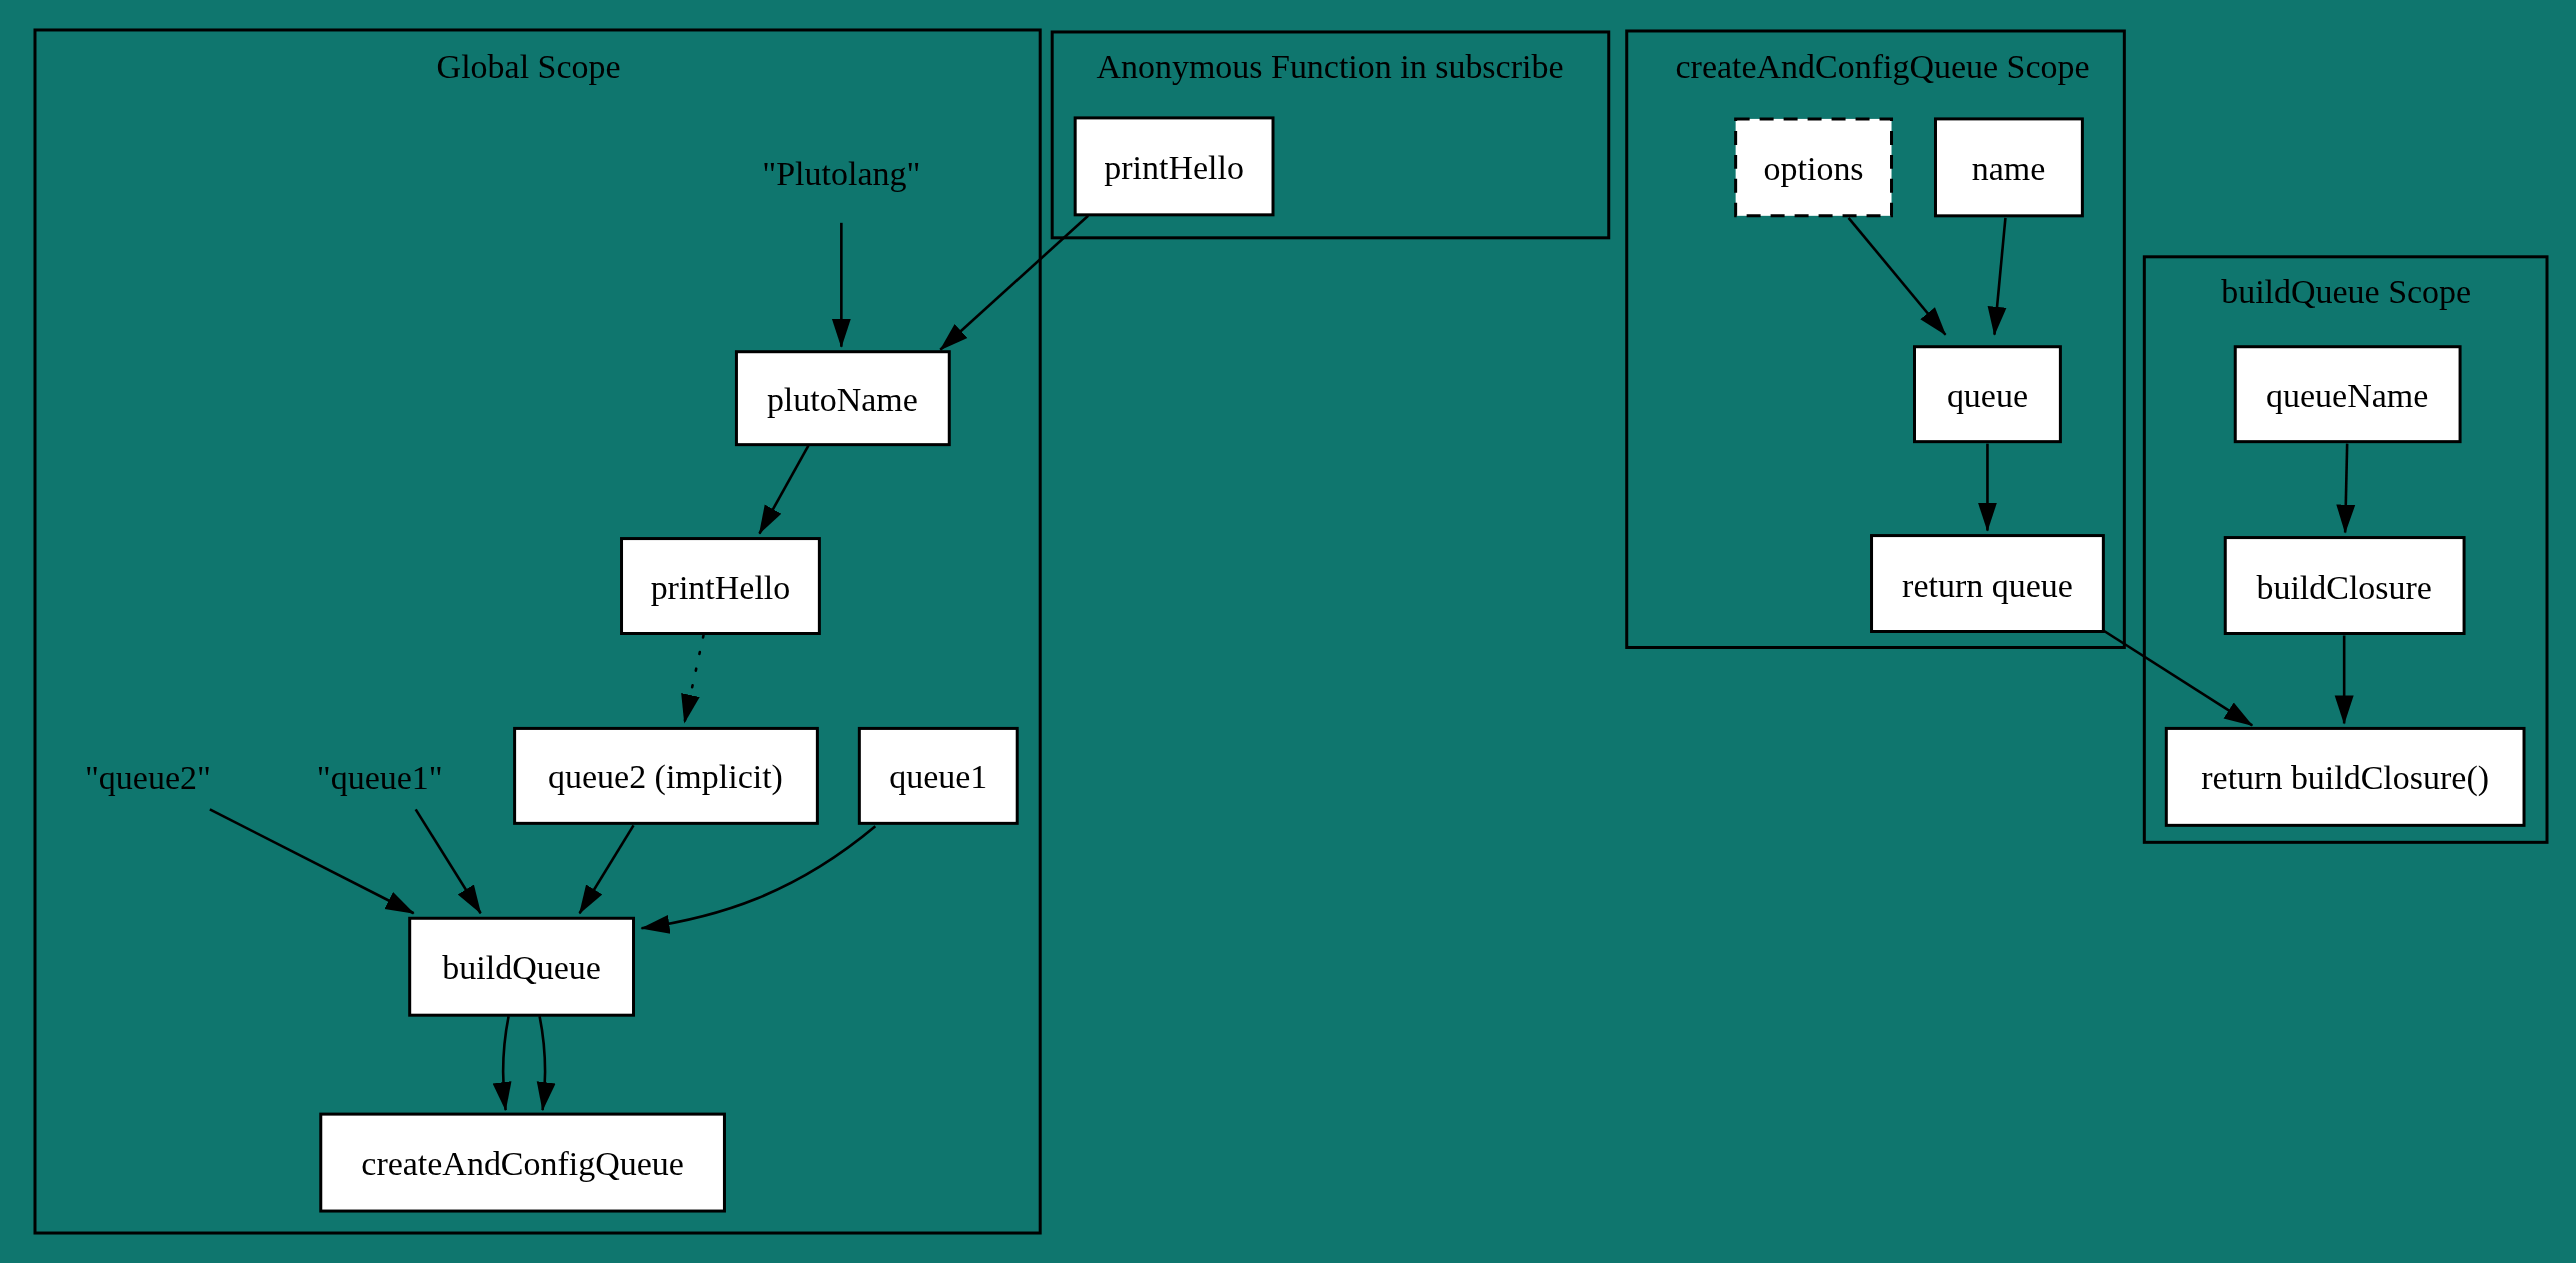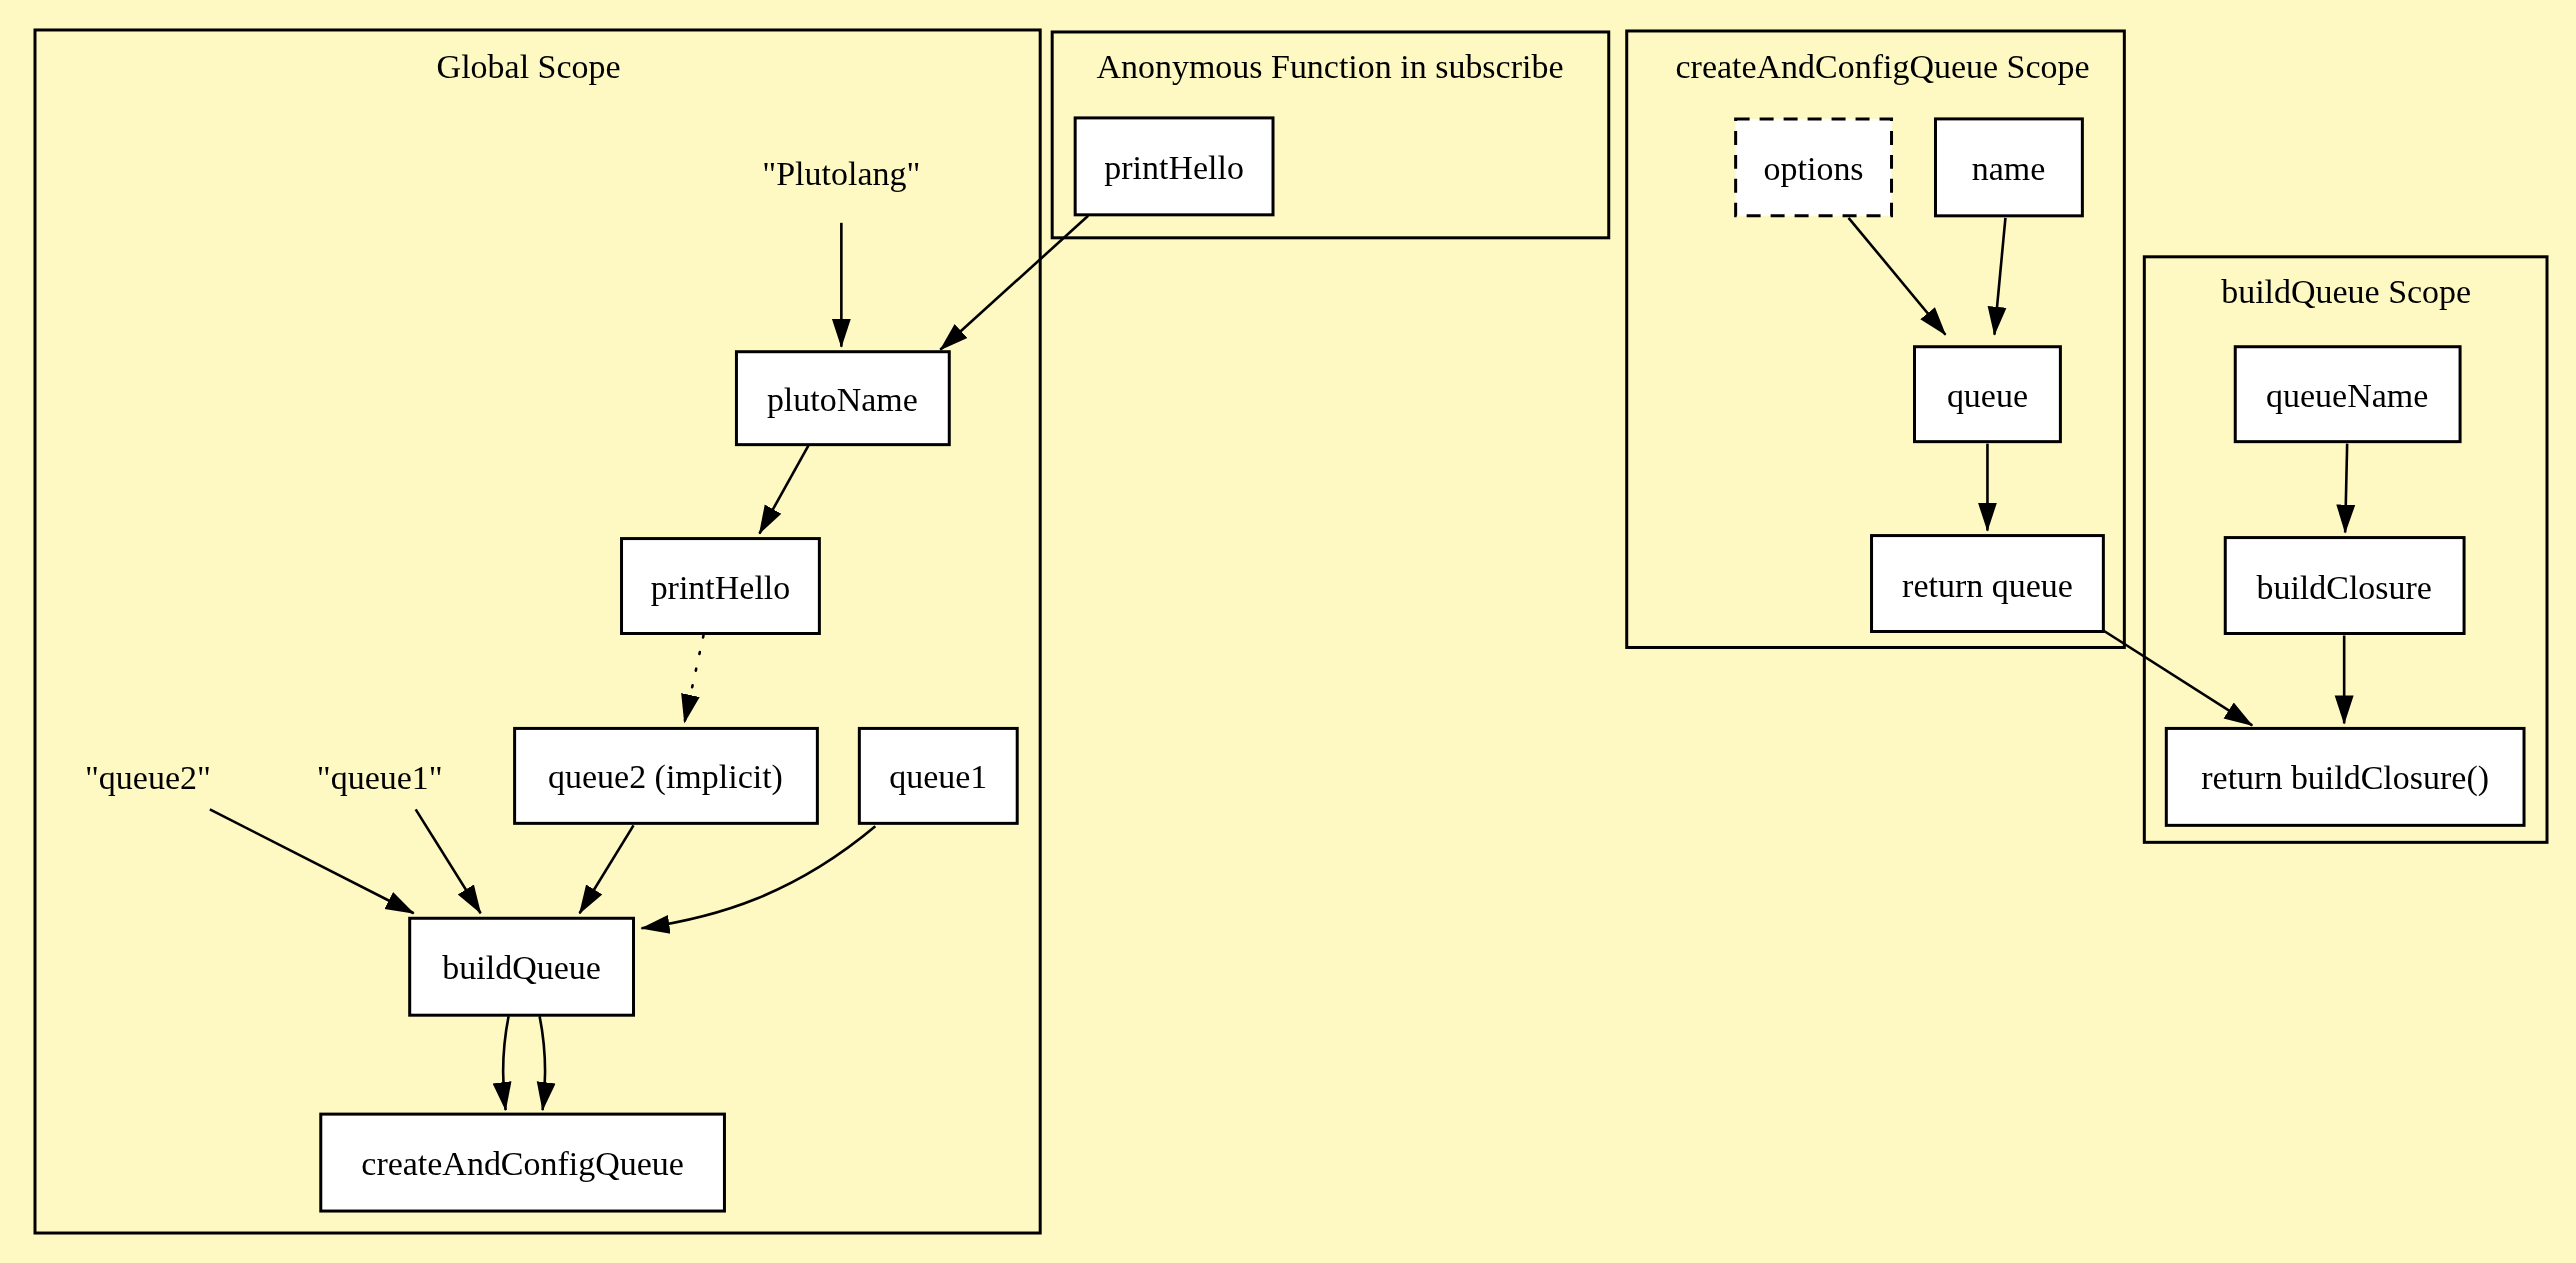--- a/index.html
+++ b/index.html
@@ -1,16 +1,16 @@
 <!DOCTYPE html>
 <html><head>
 <meta charset="utf-8">
 <style>
   html,body{margin:0;padding:0;background:#ffffff;}
-  .canvas{width:2576px;height:1263px;background:#fef9c3;position:relative;overflow:hidden;}
+  .canvas{width:2576px;height:1263px;background:#0f766e;position:relative;overflow:hidden;}
   svg{display:block;}
   .node-box{fill:#ffffff;stroke:#000000;stroke-width:3;}
   .node-box.dashed{stroke-dasharray:14 10;}
   .cluster-box{fill:none;stroke:#000000;stroke-width:3;}
   .edge{fill:none;stroke:#000000;stroke-width:2.6;}
   .edge.dotted{stroke-dasharray:2 15;stroke-linecap:round;}
   .lbl{font-family:"Liberation Serif","DejaVu Serif",serif;font-size:34px;fill:#000000;}
   .lbl.mid{text-anchor:middle;}
 </style>
 </head>

